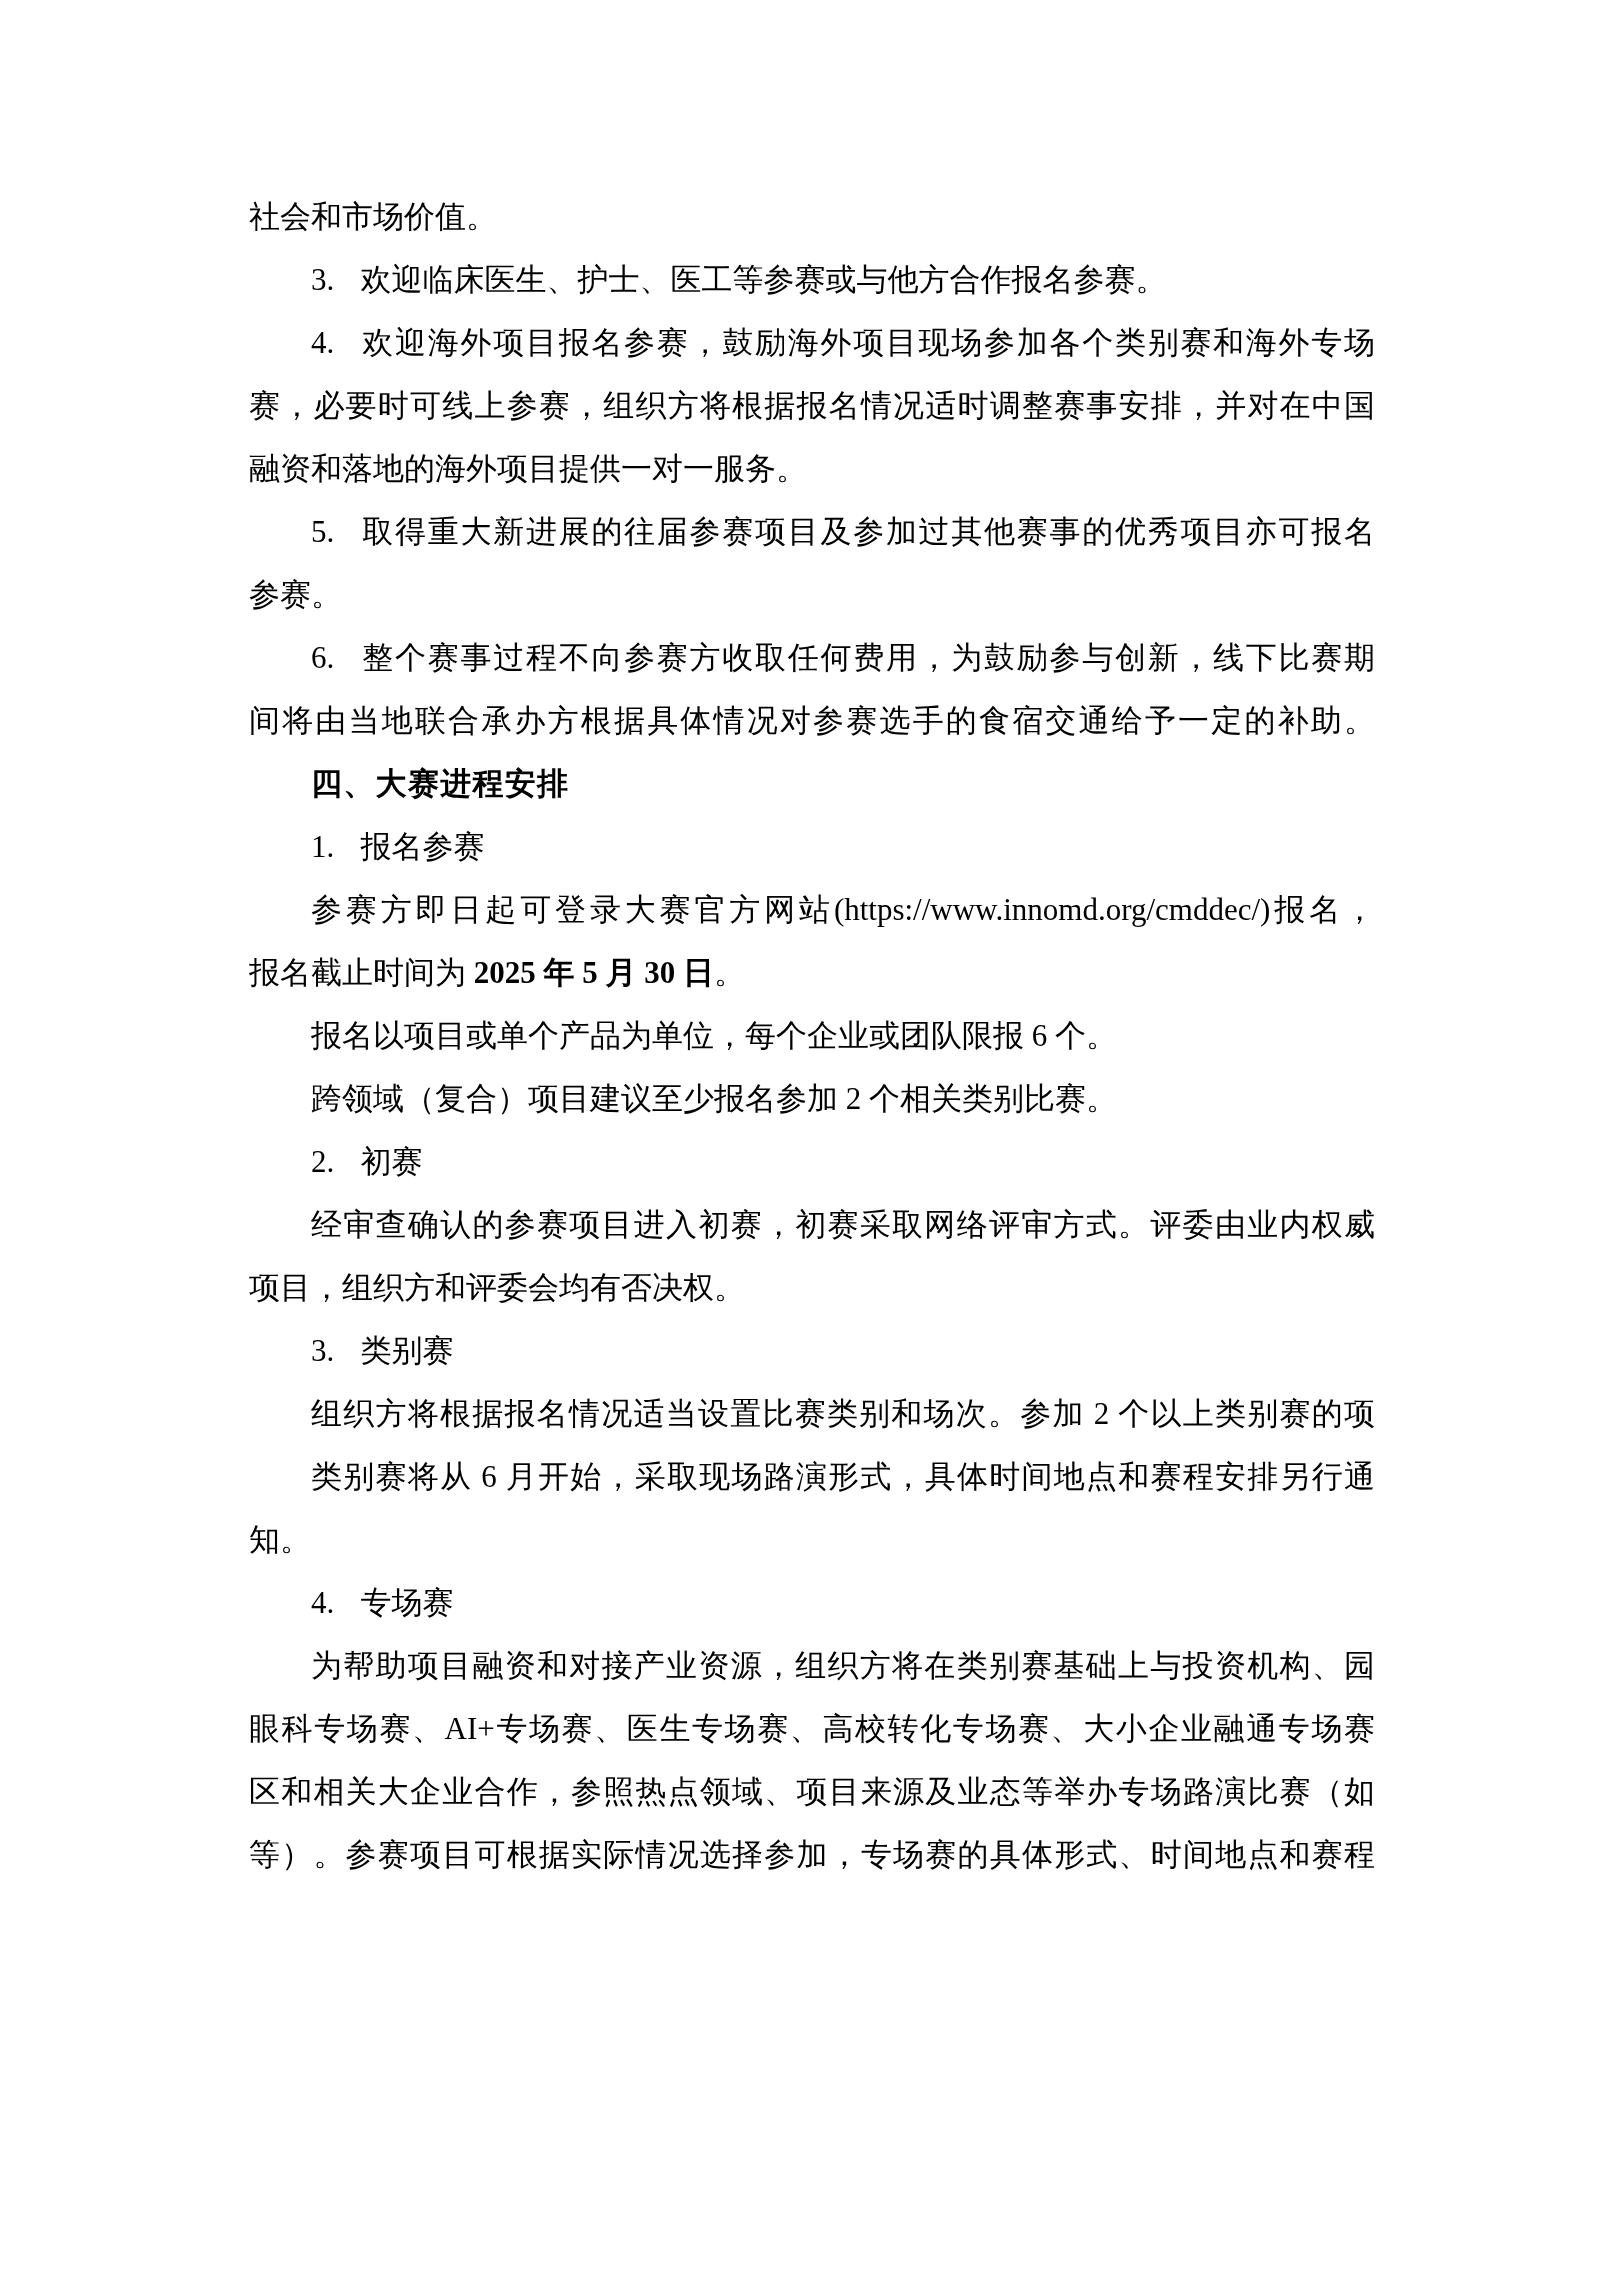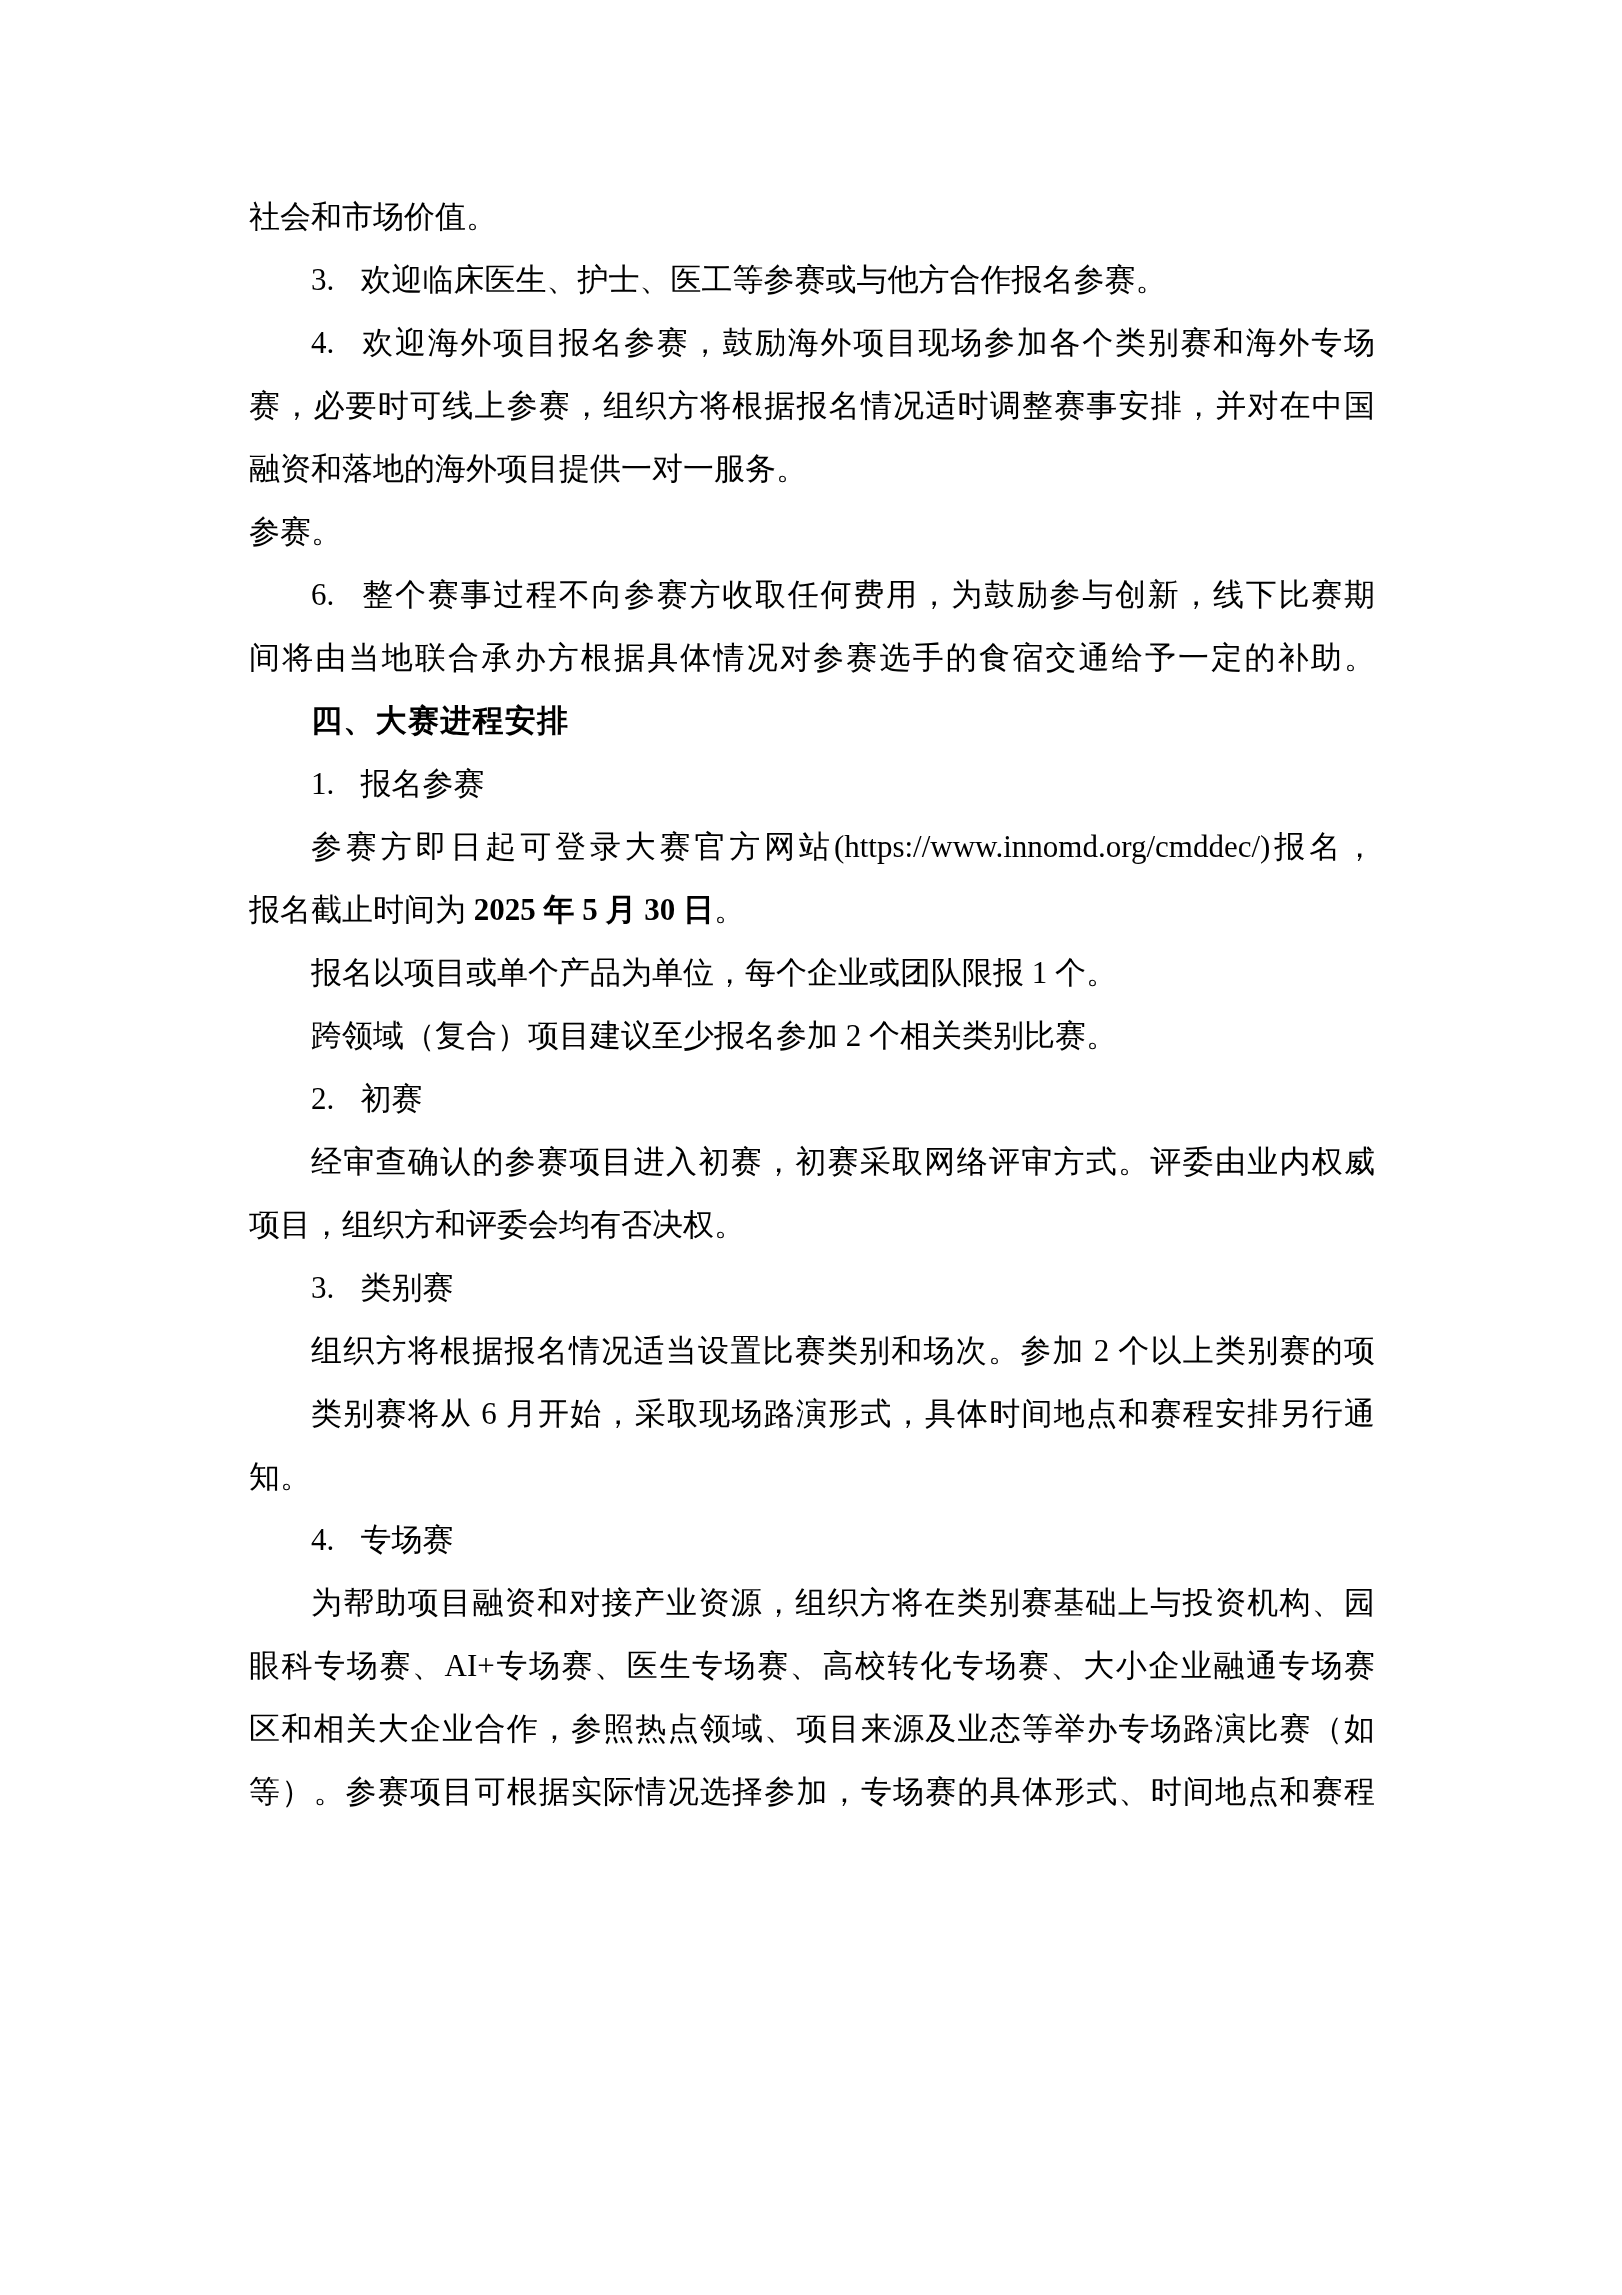--- a/index.html
+++ b/index.html
@@ -55,28 +55,29 @@
 </head>
 <body>
 
 <div class="page">
   <div class="doc-body" id="doc-body">
       <div class="line"><span class="">社会和市场价值。</span></div>
       <div class="line indent"><span class="num">3.</span><span class="">欢迎临床医生、护士、医工等参赛或与他方合作报名参赛。</span></div>
       <div class="line indent justify"><span class="num">4.</span><span class="">欢迎海外项目报名参赛，鼓励海外项目现场参加各个类别赛和海外专场</span></div>
       <div class="line justify"><span class="">赛，必要时可线上参赛，组织方将根据报名情况适时调整赛事安排，并对在中国</span></div>
       <div class="line"><span class="">融资和落地的海外项目提供一对一服务。</span></div>
+      <div class="line indent justify"><span class="num">5.</span><span class="">取得重大新进展的往届参赛项目及参加过其他赛事的优秀项目亦可报名</span></div>
       <div class="line"><span class="">参赛。</span></div>
       <div class="line indent justify"><span class="num">6.</span><span class="">整个赛事过程不向参赛方收取任何费用，为鼓励参与创新，线下比赛期</span></div>
       <div class="line justify"><span class="">间将由当地联合承办方根据具体情况对参赛选手的食宿交通给予一定的补助。</span></div>
       <div class="line indent"><span class="seg-heading ">四、大赛进程安排</span></div>
       <div class="line indent"><span class="num">1.</span><span class="">报名参赛</span></div>
       <div class="line indent justify"><span class="">参赛方即日起可登录大赛官方网站</span><span class="seg-latin">(https://www.innomd.org/cmddec/)</span><span class="">报名，</span></div>
       <div class="line"><span class="">报名截止时间为 </span><span class="seg-bold ">2025 年 5 月 30 日</span><span class="">。</span></div>
-      <div class="line indent"><span class="">报名以项目或单个产品为单位，每个企业或团队限报 1 个。</span></div>
+      <div class="line indent"><span class="">报名以项目或单个产品为单位，每个企业或团队限报 6 个。</span></div>
       <div class="line indent"><span class="">跨领域（复合）项目建议至少报名参加 2 个相关类别比赛。</span></div>
       <div class="line indent"><span class="num">2.</span><span class="">初赛</span></div>
       <div class="line indent justify"><span class="">经审查确认的参赛项目进入初赛，初赛采取网络评审方式。评委由业内权威</span></div>
       <div class="line"><span class="">项目，组织方和评委会均有否决权。</span></div>
       <div class="line indent"><span class="num">3.</span><span class="">类别赛</span></div>
       <div class="line indent justify"><span class="">组织方将根据报名情况适当设置比赛类别和场次。参加 2 个以上类别赛的项</span></div>
       <div class="line indent justify"><span class="">类别赛将从 6 月开始，采取现场路演形式，具体时间地点和赛程安排另行通</span></div>
       <div class="line"><span class="">知。</span></div>
       <div class="line indent"><span class="num">4.</span><span class="">专场赛</span></div>
       <div class="line indent justify"><span class="">为帮助项目融资和对接产业资源，组织方将在类别赛基础上与投资机构、园</span></div>

